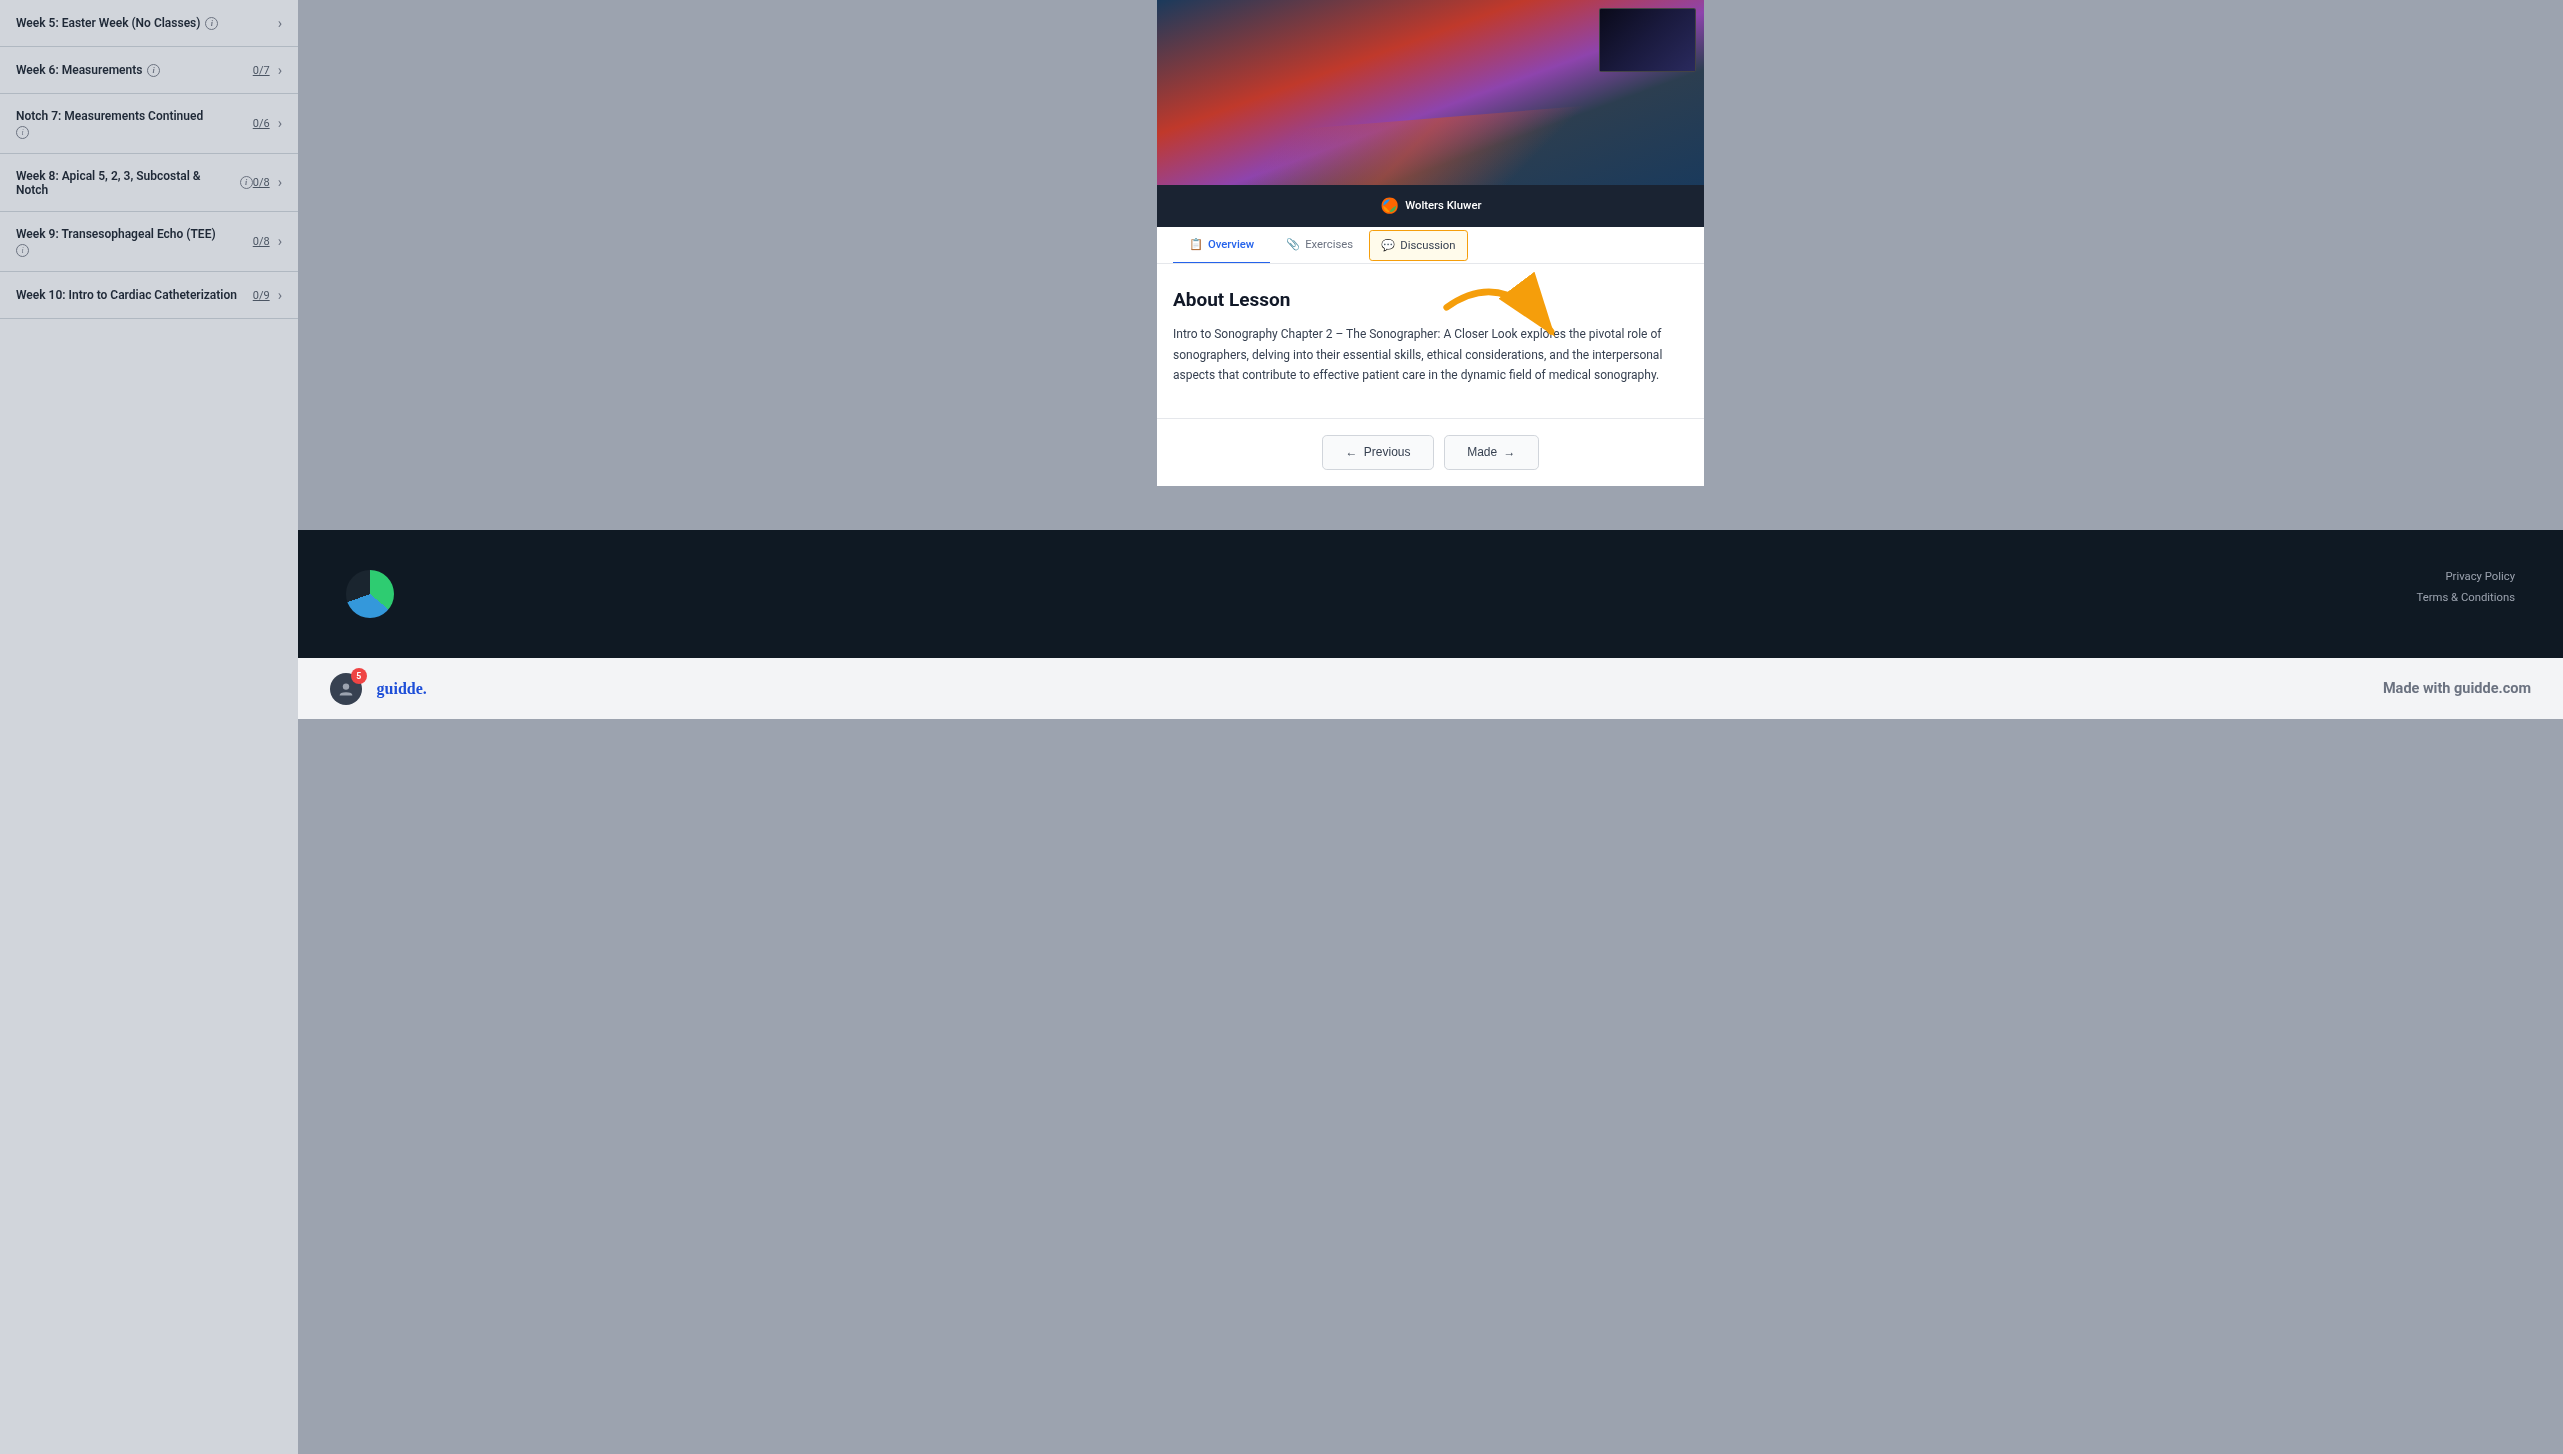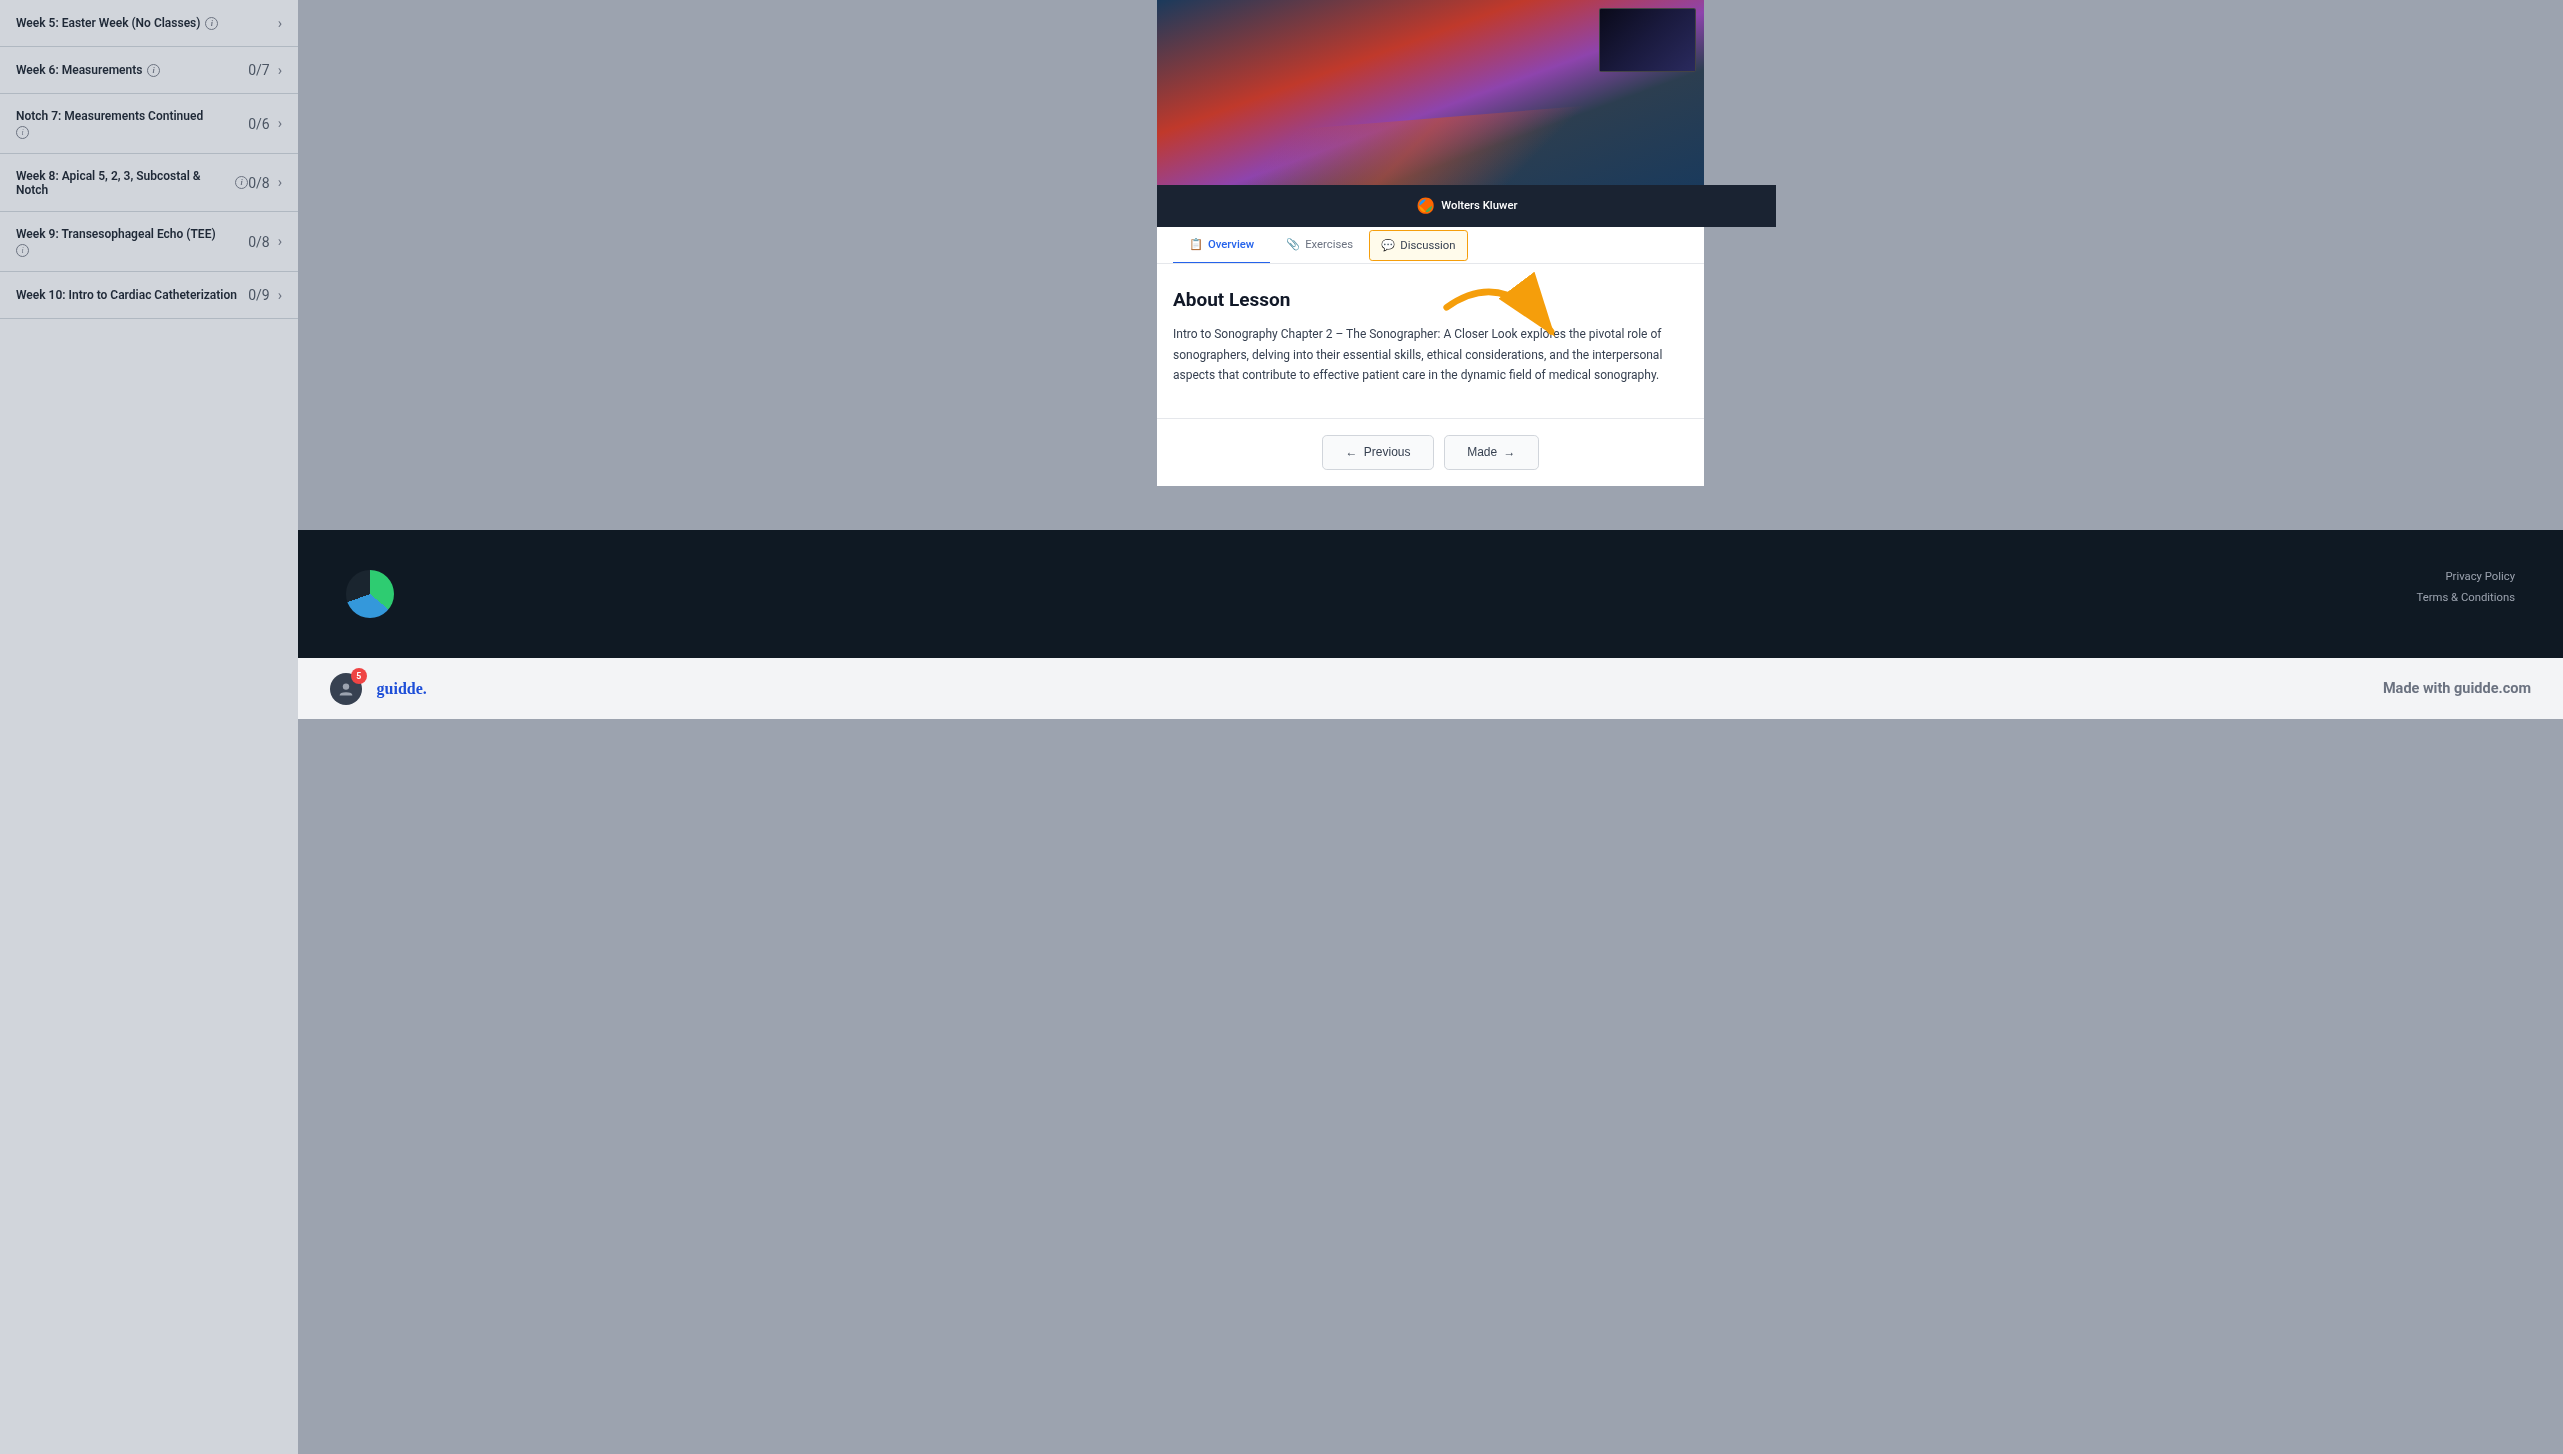--- a/index.html
+++ b/index.html
@@ -61,22 +61,23 @@
       gap: 3.2px;
     }
 
     .sidebar-item-right {
       display: flex;
       align-items: center;
       gap: 8px;
     }
 
     .progress-text {
-      font-size: 14px;
+      font-size: 11px;
       color: #4b5563;
+      text-decoration: underline;
     }
 
     .chevron-icon {
       color: #6b7280;
       font-size: 14.5px;
     }
 
     .info-icon {
       width: 13px;
       height: 13px;
@@ -127,21 +128,21 @@
       height: 100%;
       background: linear-gradient(135deg, #0a0a1a 0%, #1a1a3e 50%, #2a2a5e 100%);
     }
 
     .wolters-kluwer-bar {
       background: #1a2332;
       padding: 11.3px 16px;
       display: flex;
       align-items: center;
       justify-content: center;
-      width: 619px;
+      width: 547px;
       margin: 0 auto;
     }
 
     .wk-logo {
       display: flex;
       align-items: center;
       gap: 6.4px;
     }
 
     .wk-logo-icon {

